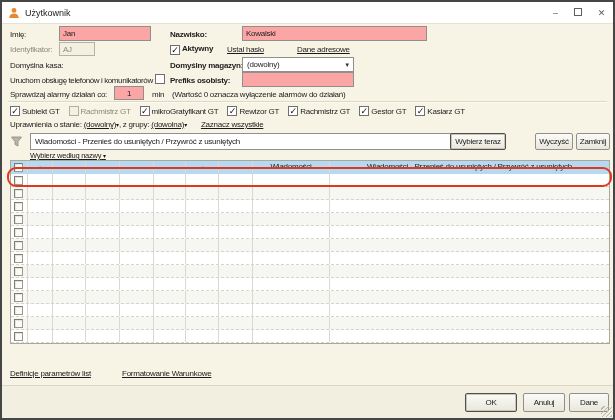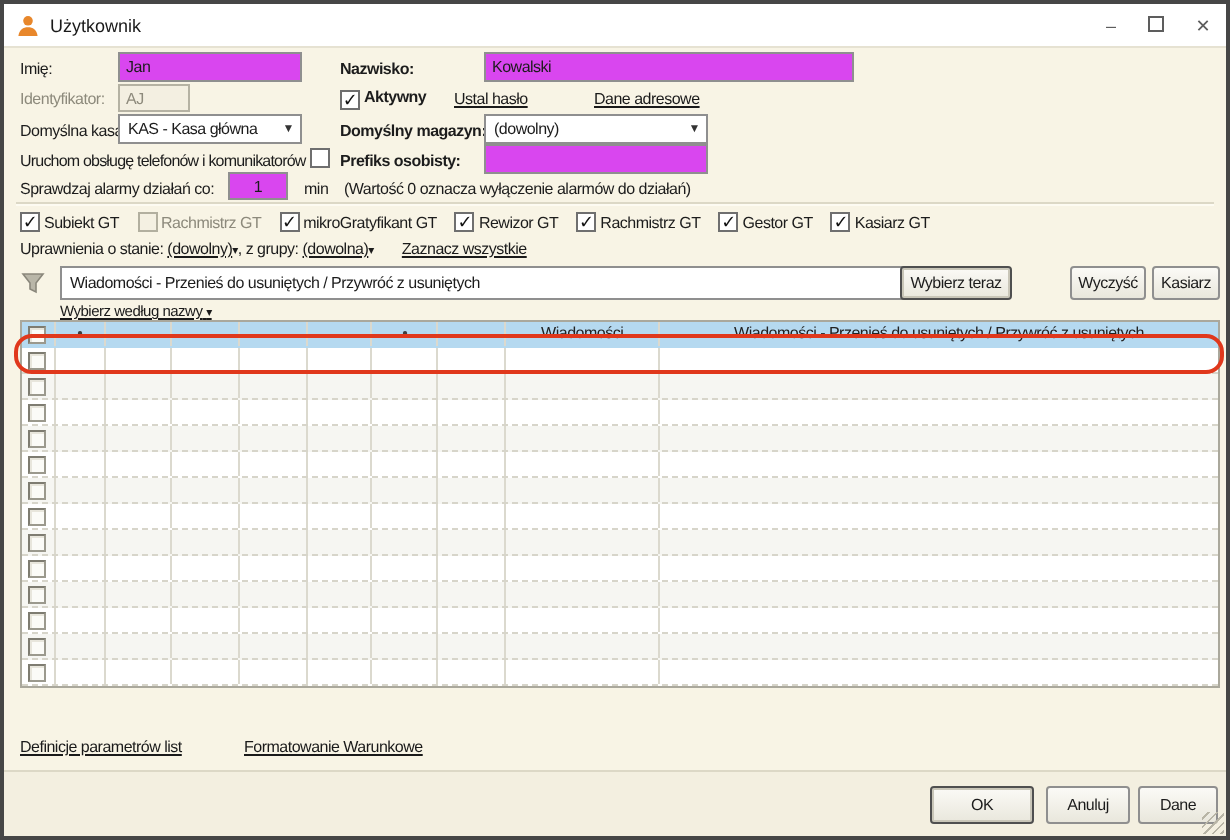--- a/index.html
+++ b/index.html
@@ -7,21 +7,21 @@
   body { font-family:"Liberation Sans", sans-serif; font-size:8px; letter-spacing:-0.25px; color:#1c1c1c; }
   .win { position:relative; width:615px; height:420px; background:#f8f4e5; border:2px solid #464646; overflow:hidden; }
   .titlebar { position:absolute; left:0; top:0; right:0; height:22px; background:#ffffff; border-bottom:1px solid #e6e2d2; display:flex; align-items:center; padding:0 6px; }
   .titlebar .title { font-size:9px; letter-spacing:0; margin-left:5px; color:#1a1a1a; }
   .winbtns { position:absolute; right:8px; top:0; height:22px; display:flex; align-items:center; gap:16px; color:#5d5d5d; }
   .winbtns span { cursor:default; font-size:9px; line-height:9px; }
   .maxbox { display:inline-block; width:8px; height:8px; border:1px solid #5d5d5d; }
   .lbl { position:absolute; white-space:nowrap; }
   .b { font-weight:bold; }
   .dim { color:#8d8a7c; }
-  .inp { position:absolute; background:#d946ef; border:1px solid #8f8f8f; font-family:"Liberation Sans",sans-serif; font-size:8px; letter-spacing:-0.25px; padding:0 3px; color:#1c1c1c; }
+  .inp { position:absolute; background:#fca5a5; border:1px solid #8f8f8f; font-family:"Liberation Sans",sans-serif; font-size:8px; letter-spacing:-0.25px; padding:0 3px; color:#1c1c1c; }
   .inp:disabled, .inp.dis { background:#f3efe1; color:#8d8a7c; border-color:#b5b2a3; }
   .sel { position:absolute; background:#ffffff; border:1px solid #8f8f8f; display:flex; align-items:center; padding:0 14px 0 4px; white-space:nowrap; }
   .sel .arr, .combo .arr { position:absolute; right:3px; top:50%; transform:translateY(-50%); font-size:6px; color:#333; }
   .cb { display:inline-block; width:10px; height:10px; border:1px solid #6f6f6f; background:#fff; font-size:9px; line-height:9px; text-align:center; color:#111; vertical-align:-2px; }
   .cb.dis { border-color:#b2af9f; background:#f4f0e2; }
   .link { text-decoration:underline; color:#1a1a1a; white-space:nowrap; cursor:default; }
   .sep { position:absolute; left:6px; right:6px; height:0; border-top:1px solid #dcd8c6; border-bottom:1px solid #fdfbf2; }
   .mods { position:absolute; left:8px; top:104px; display:flex; align-items:center; gap:9px; white-space:nowrap; }
   .mods .mod { display:flex; align-items:center; gap:2px; }
   .perm { position:absolute; left:8px; top:118px; display:flex; align-items:center; white-space:nowrap; }
@@ -70,24 +70,20 @@
   <span class="lbl b" style="left:168px;top:28px">Nazwisko:</span>
   <input class="inp" style="left: 240px; top: 24px; width: 185px; height: 15px;" value="Kowalski">
 
   <span class="lbl dim" style="left:8px;top:43px">Identyfikator:</span>
   <input class="inp dis" style="left: 57px; top: 40px; width: 36px; height: 14px;" disabled="" value="AJ">
   <span class="lbl" style="left:168px;top:42px"><span class="cb">✓</span> <span class="b">Aktywny</span></span>
   <span class="lbl link" style="left:225px;top:43px">Ustal hasło</span>
   <span class="lbl link" style="left:295px;top:43px">Dane adresowe</span>
 
   <span class="lbl" style="left:8px;top:59px">Domyślna kasa:</span>
-  <span class="sel" style="left:57px;top:55px;width:92px;height:15px">
-      <span>KAS - Kasa główna</span>
-      <span class="arr">▼</span>
-    </span>
   <span class="lbl b" style="left:168px;top:59px">Domyślny magazyn:</span>
   <span class="sel" style="left:240px;top:55px;width:112px;height:15px">
       <span>(dowolny)</span>
       <span class="arr">▼</span>
     </span>
 
   <span class="lbl" style="left:8px;top:74px;letter-spacing:-0.4px">Uruchom obsługę telefonów i komunikatorów</span>
   <span class="lbl" style="left:153px;top:72px"><span class="cb"></span></span>
   <span class="lbl b" style="left:168px;top:74px">Prefiks osobisty:</span>
   <input class="inp" style="left: 240px; top: 70px; width: 112px; height: 15px;" value="">
@@ -143,21 +139,21 @@
     <svg width="13" height="13" viewBox="0 0 13 13">
         <path d="M1.5 2 H11.5 L8 6.5 V11 L5 9.5 V6.5 Z" fill="#b9b6a8" stroke="#8a877b" stroke-width="0.8"></path>
       </svg>
   </span>
   <div class="combo">
     <span>Wiadomości - Przenieś do usuniętych / Przywróć z usuniętych</span>
     <span class="arr">▼</span>
   </div>
   <div class="btn def" style="left:448px;top:131px;width:56px">Wybierz teraz</div>
   <div class="btn" style="left:533px;top:131px;width:38px">Wyczyść</div>
-  <div class="btn" style="left:574px;top:131px;width:34px">Kasiarz</div>
+  <div class="btn" style="left:574px;top:131px;width:34px">Zamknij</div>
 
   <span class="lbl link" style="left:28px;top:149px;font-size:7.5px"><span>Wybierz według nazwy</span> <span style="font-size:6px;text-decoration:none">▾</span></span>
 
   <div class="grid" id="grid">
       <div class="trow selrow">
         <div class="td" style="width: 17px;"><span class="gridcb"></span></div>
         <div class="td dotc" style="width: 25px;">●</div>
         <div class="td" style="width: 33px;"></div>
         <div class="td" style="width: 34px;"></div>
         <div class="td" style="width: 34px;"></div>

